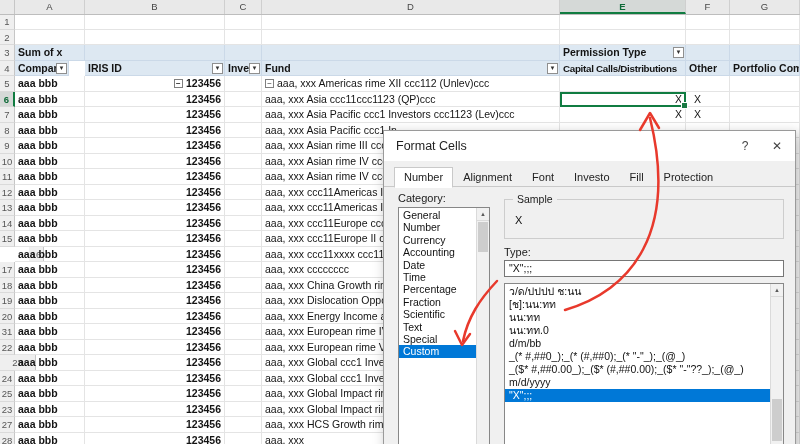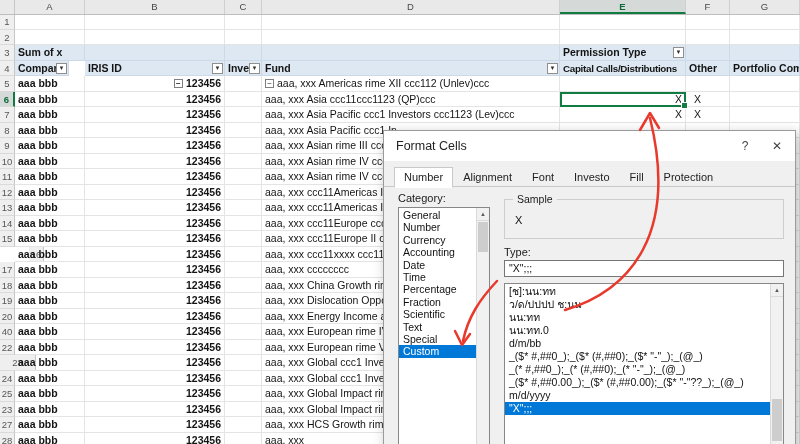--- a/index.html
+++ b/index.html
@@ -267,21 +267,21 @@
         <div class="cell gut" style="left: 0px; width: 15px;">20</div>
         <div class="cell bold" style="left: 15px; width: 70px;">aaa bbb</div>
         <div class="cell bold right" style="left: 85px; width: 140px;">123456</div>
         <div class="cell" style="left: 225px; width: 37px;"></div>
         <div class="cell" style="left: 262px; width: 298px;">aaa, xxx Energy Income an</div>
         <div class="cell right" style="left: 560px; width: 126px;"></div>
         <div class="cell" style="left: 686px; width: 44px; padding-left: 8px;"></div>
         <div class="cell" style="left: 730px; width: 70px;"></div>
       </div>
       <div class="row" style="top: 324px;">
-        <div class="cell gut" style="left: 0px; width: 15px;">40</div>
+        <div class="cell gut" style="left: 0px; width: 15px;">31</div>
         <div class="cell bold" style="left: 15px; width: 70px;">aaa bbb</div>
         <div class="cell bold right" style="left: 85px; width: 140px;">123456</div>
         <div class="cell" style="left: 225px; width: 37px;"></div>
         <div class="cell" style="left: 262px; width: 298px;">aaa, xxx European rime IV c</div>
         <div class="cell right" style="left: 560px; width: 126px;"></div>
         <div class="cell" style="left: 686px; width: 44px; padding-left: 8px;"></div>
         <div class="cell" style="left: 730px; width: 70px;"></div>
       </div>
       <div class="row" style="top: 339.5px;">
         <div class="cell gut" style="left: 0px; width: 15px;">22</div>
@@ -392,26 +392,25 @@
     <div class="samplegroup">
       <span class="samplecap">Sample</span>
       <div class="sampleval">X</div>
     </div>
 
     <div class="dlabel" style="left:120px;top:115px;">Type:</div>
     <div class="typeinput">"X";;;</div>
 
     <div class="listbox fmt-list">
       <div class="items" id="fmtitems">
+          <div class="litem">ว/ด/ปปปป ช:นน</div>
           <div class="litem">[ช]:นน:ทท</div>
-          <div class="litem">ว/ด/ปปปป ช:นน</div>
           <div class="litem">นน:ทท</div>
           <div class="litem">นน:ทท.0</div>
           <div class="litem">d/m/bb</div>
-          <div class="litem">_($* #,##0_);_($* (#,##0);_($* "-"_);_(@_)</div>
           <div class="litem">_(* #,##0_);_(* (#,##0);_(* "-"_);_(@_)</div>
           <div class="litem">_($* #,##0.00_);_($* (#,##0.00);_($* "-"??_);_(@_)</div>
           <div class="litem">m/d/yyyy</div>
           <div class="litem sel">"X";;;</div>
         </div>
       <div class="sbar">
         <div class="sarrow" style="top:0;">▲</div>
         <div class="sthumb" style="top:115px;height:42px;"></div>
       </div>
     </div>

